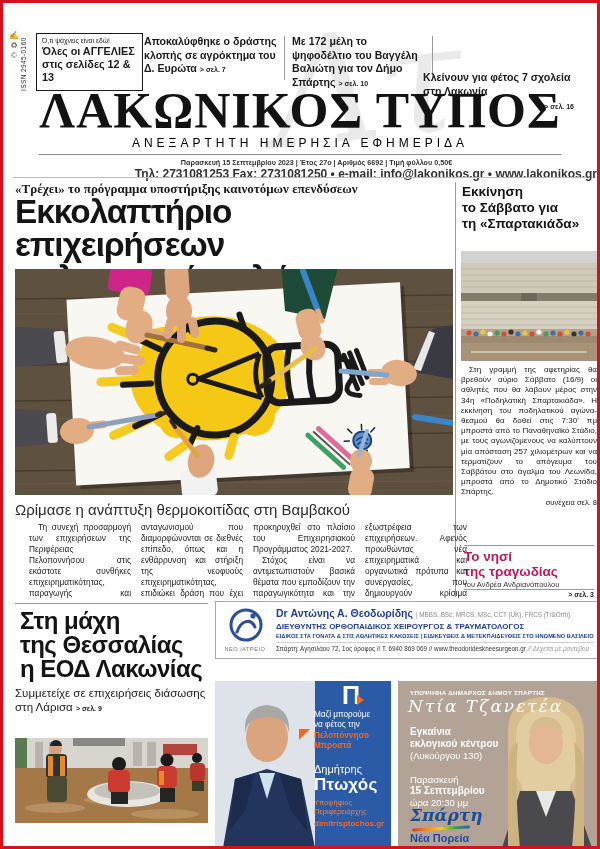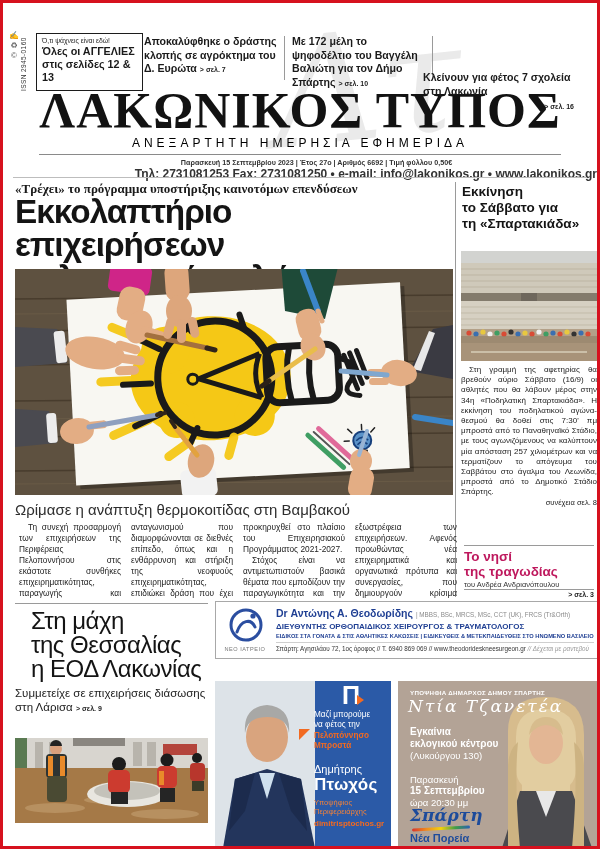--- a/index.html
+++ b/index.html
@@ -27,25 +27,25 @@
   #masthead-subtitle{left:0;right:0;top:133px;text-align:center;font-size:12px;letter-spacing:4px;color:#000000;z-index:1;}
   #rule-top{left:36px;right:36px;top:151px;height:1px;background:#8a8a8a;z-index:1;}
   #dateline1{left:0;right:0;top:155px;text-align:center;font-size:7.2px;font-weight:bold;color:#333;z-index:1;padding-left:33px;}
   #dateline2{left:0;right:0;top:164px;text-align:right;font-size:12px;font-weight:bold;color:#333;z-index:1;}
   #rule-bottom{left:10px;right:10px;top:174px;height:1px;background:#bdbdbd;z-index:1;}
   
   #kicker{left:12px;top:178px;font-size:13px;font-weight:bold;z-index:2;font-family:Liberation Serif, serif;}
   #headline{left:12px;top:192px;width:442px;font-weight:bold;font-size:34px;line-height:33px;letter-spacing:-1px;color:#141414;z-index:2;transform:scaleX(.98);transform-origin:left;}
   #main-image{left:12px;top:266px;z-index:2;}
   #subhead{left:12px;top:498px;font-size:15px;color:#2e2e2e;z-index:2;}
-  #body-cols{left:16px;top:519px;width:438px;height:80px;column-count:4;column-gap:10px;font-size:8.3px;line-height:11px;text-align:justify;color:#222;z-index:2;overflow:hidden;}
+  #body-cols{left:26px;top:519px;width:438px;height:80px;column-count:4;column-gap:10px;font-size:8.3px;line-height:11px;text-align:justify;color:#222;z-index:2;overflow:hidden;}
   #body-cols p{margin:0;text-indent:9px;}
   
   #eod-rule{left:12px;top:600px;width:193px;height:1px;background:#9a9a9a;}
-  #eod-h{left:28px;top:606px;width:200px;font-size:24px;font-weight:normal;line-height:24px;letter-spacing:-.5px;color:#141414;}
+  #eod-h{left:17px;top:606px;width:200px;font-size:24px;font-weight:bold;line-height:24px;letter-spacing:-.5px;color:#141414;}
   #eod-sub{left:12px;top:684px;width:196px;font-size:11.5px;line-height:13.5px;color:#222;}
   #flood-image{left:12px;top:735px;}
   
   #vdivider{left:452px;top:179px;width:1px;height:415px;background:#9a9a9a;}
   #sb-title{left:459px;top:181px;width:136px;font-size:13.5px;font-weight:bold;line-height:16px;color:#141414;}
   #sb-sub{left:459px;top:231px;width:136px;font-size:11.5px;line-height:13.5px;color:#222;}
   #cyclists-image{left:458px;top:248px;}
   #sb-body{left:458px;top:362px;width:136px;font-size:8px;line-height:10.2px;text-align:justify;color:#222;}
   #sb-body p{margin:0;text-indent:8px;}
   #sb-cont{text-align:right;font-size:7.5px;}

